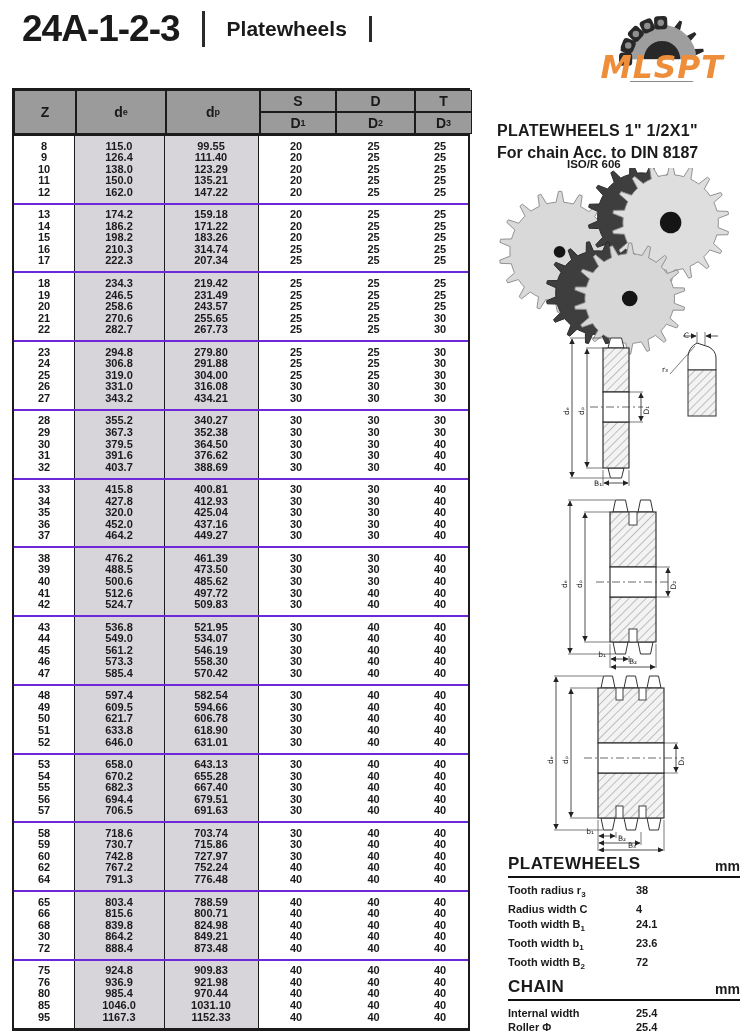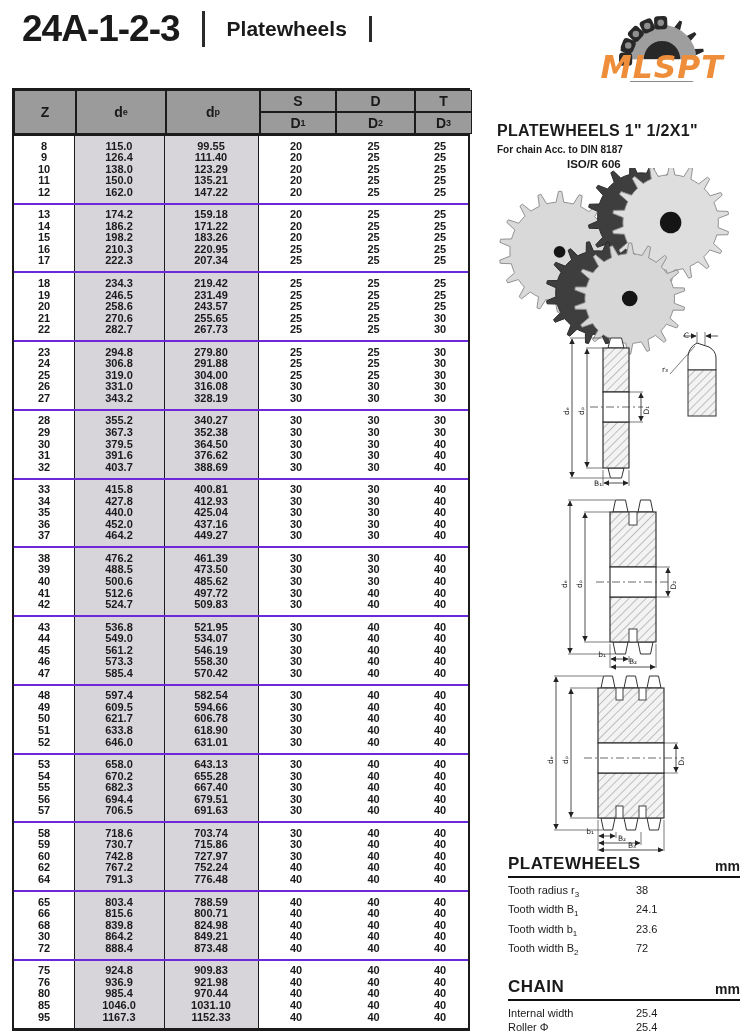--- a/index.html
+++ b/index.html
@@ -30,38 +30,38 @@
   .shade.dp{left:149.5px;width:94px;}
   .vline{position:absolute;top:0;bottom:0;width:0;border-left:1.5px solid #1b1b1b;z-index:1;}
   .vl1{left:59.5px;}.vl2{left:149.5px;}.vl3{left:243.5px;}
   .tgroup{position:relative;z-index:2;padding:4.5px 0;}
   .tgroup + .tgroup{border-top:2px solid #6d28d9;}
   .trow{display:flex;height:11.55px;}
   .tcell{font-size:11px;font-weight:bold;line-height:11.55px;text-align:center;}
   .c0{width:60px;}.c1{width:90px;}.c2{width:94px;}.c3{width:76px;}.c4{width:79px;}.c5{width:54px;}
   
   .prod-title{position:absolute;left:497px;top:122px;font-size:16px;font-weight:bold;letter-spacing:.3px;}
-  .prod-sub1{position:absolute;left:497px;top:144px;font-size:10px;font-weight:bold;}
+  .prod-sub1{position:absolute;left:497px;top:144px;font-size:16px;font-weight:bold;}
   .prod-sub2{position:absolute;left:526px;top:158px;font-size:11.5px;font-weight:bold;padding-left:41px;}
   .photo{position:absolute;left:493px;top:168px;width:252px;height:190px;}
   .drw{position:absolute;}
   .drw1{left:548px;top:330px;width:200px;height:158px;}
   .drw2{left:548px;top:492px;width:200px;height:178px;}
   .drw3{left:540px;top:670px;width:208px;height:182px;}
   svg text{font-family:"DejaVu Sans","Liberation Sans",sans-serif;}
   .dim{font-size:7.5px;fill:#222;}
   
   .spec{position:absolute;left:508px;width:232px;}
   .spec-pw{top:854px;}
   .spec-ch{top:977px;}
   .spec-head{display:flex;justify-content:space-between;align-items:flex-end;
              border-bottom:2.5px solid #111;padding-bottom:2px;margin-bottom:5px;}
   .spec-title{font-size:17px;font-weight:bold;letter-spacing:.5px;}
   .spec-unit{font-size:14px;font-weight:bold;}
-  .spec-row{display:flex;font-size:11px;font-weight:normal;line-height:14.2px;}
+  .spec-row{display:flex;font-size:11px;font-weight:bold;line-height:14.2px;}
   .spec-lbl{width:128px;}
   .spec-lbl sub{font-size:8px;}
   .spec-val{flex:1;}
 </style>
 </head>
 <body>
 
 <svg width="0" height="0" style="position:absolute">
   <defs>
     <pattern id="hatch" width="6" height="6" patternUnits="userSpaceOnUse" patternTransform="rotate(45)">
@@ -206,21 +206,21 @@
           <div class="tcell c0">15</div>
           <div class="tcell c1">198.2</div>
           <div class="tcell c2">183.26</div>
           <div class="tcell c3">20</div>
           <div class="tcell c4">25</div>
           <div class="tcell c5">25</div>
         </div>
         <div class="trow">
           <div class="tcell c0">16</div>
           <div class="tcell c1">210.3</div>
-          <div class="tcell c2">220.95</div>
+          <div class="tcell c2">314.74</div>
           <div class="tcell c3">25</div>
           <div class="tcell c4">25</div>
           <div class="tcell c5">25</div>
         </div>
         <div class="trow">
           <div class="tcell c0">17</div>
           <div class="tcell c1">222.3</div>
           <div class="tcell c2">207.34</div>
           <div class="tcell c3">25</div>
           <div class="tcell c4">25</div>
@@ -298,21 +298,21 @@
           <div class="tcell c0">26</div>
           <div class="tcell c1">331.0</div>
           <div class="tcell c2">316.08</div>
           <div class="tcell c3">30</div>
           <div class="tcell c4">30</div>
           <div class="tcell c5">30</div>
         </div>
         <div class="trow">
           <div class="tcell c0">27</div>
           <div class="tcell c1">343.2</div>
-          <div class="tcell c2">328.19</div>
+          <div class="tcell c2">434.21</div>
           <div class="tcell c3">30</div>
           <div class="tcell c4">30</div>
           <div class="tcell c5">30</div>
         </div>
       </div>
       <div class="tgroup">
         <div class="trow">
           <div class="tcell c0">28</div>
           <div class="tcell c1">355.2</div>
           <div class="tcell c2">340.27</div>
@@ -365,21 +365,21 @@
         <div class="trow">
           <div class="tcell c0">34</div>
           <div class="tcell c1">427.8</div>
           <div class="tcell c2">412.93</div>
           <div class="tcell c3">30</div>
           <div class="tcell c4">30</div>
           <div class="tcell c5">40</div>
         </div>
         <div class="trow">
           <div class="tcell c0">35</div>
-          <div class="tcell c1">440.0</div>
+          <div class="tcell c1">320.0</div>
           <div class="tcell c2">425.04</div>
           <div class="tcell c3">30</div>
           <div class="tcell c4">30</div>
           <div class="tcell c5">40</div>
         </div>
         <div class="trow">
           <div class="tcell c0">36</div>
           <div class="tcell c1">452.0</div>
           <div class="tcell c2">437.16</div>
           <div class="tcell c3">30</div>
@@ -823,20 +823,24 @@
   <div class="spec-head">
     <span class="spec-title">PLATEWHEELS</span>
     <span class="spec-unit">mm</span>
   </div>
   <div>
       <div class="spec-row">
         <span class="spec-lbl">Tooth radius r<sub>3</sub></span>
         <span class="spec-val">38</span>
       </div>
       <div class="spec-row">
+        <span class="spec-lbl">Radius width C</span>
+        <span class="spec-val">4</span>
+      </div>
+      <div class="spec-row">
         <span class="spec-lbl">Tooth width B<sub>1</sub></span>
         <span class="spec-val">24.1</span>
       </div>
       <div class="spec-row">
         <span class="spec-lbl">Tooth width b<sub>1</sub></span>
         <span class="spec-val">23.6</span>
       </div>
       <div class="spec-row">
         <span class="spec-lbl">Tooth width B<sub>2</sub></span>
         <span class="spec-val">72</span>

